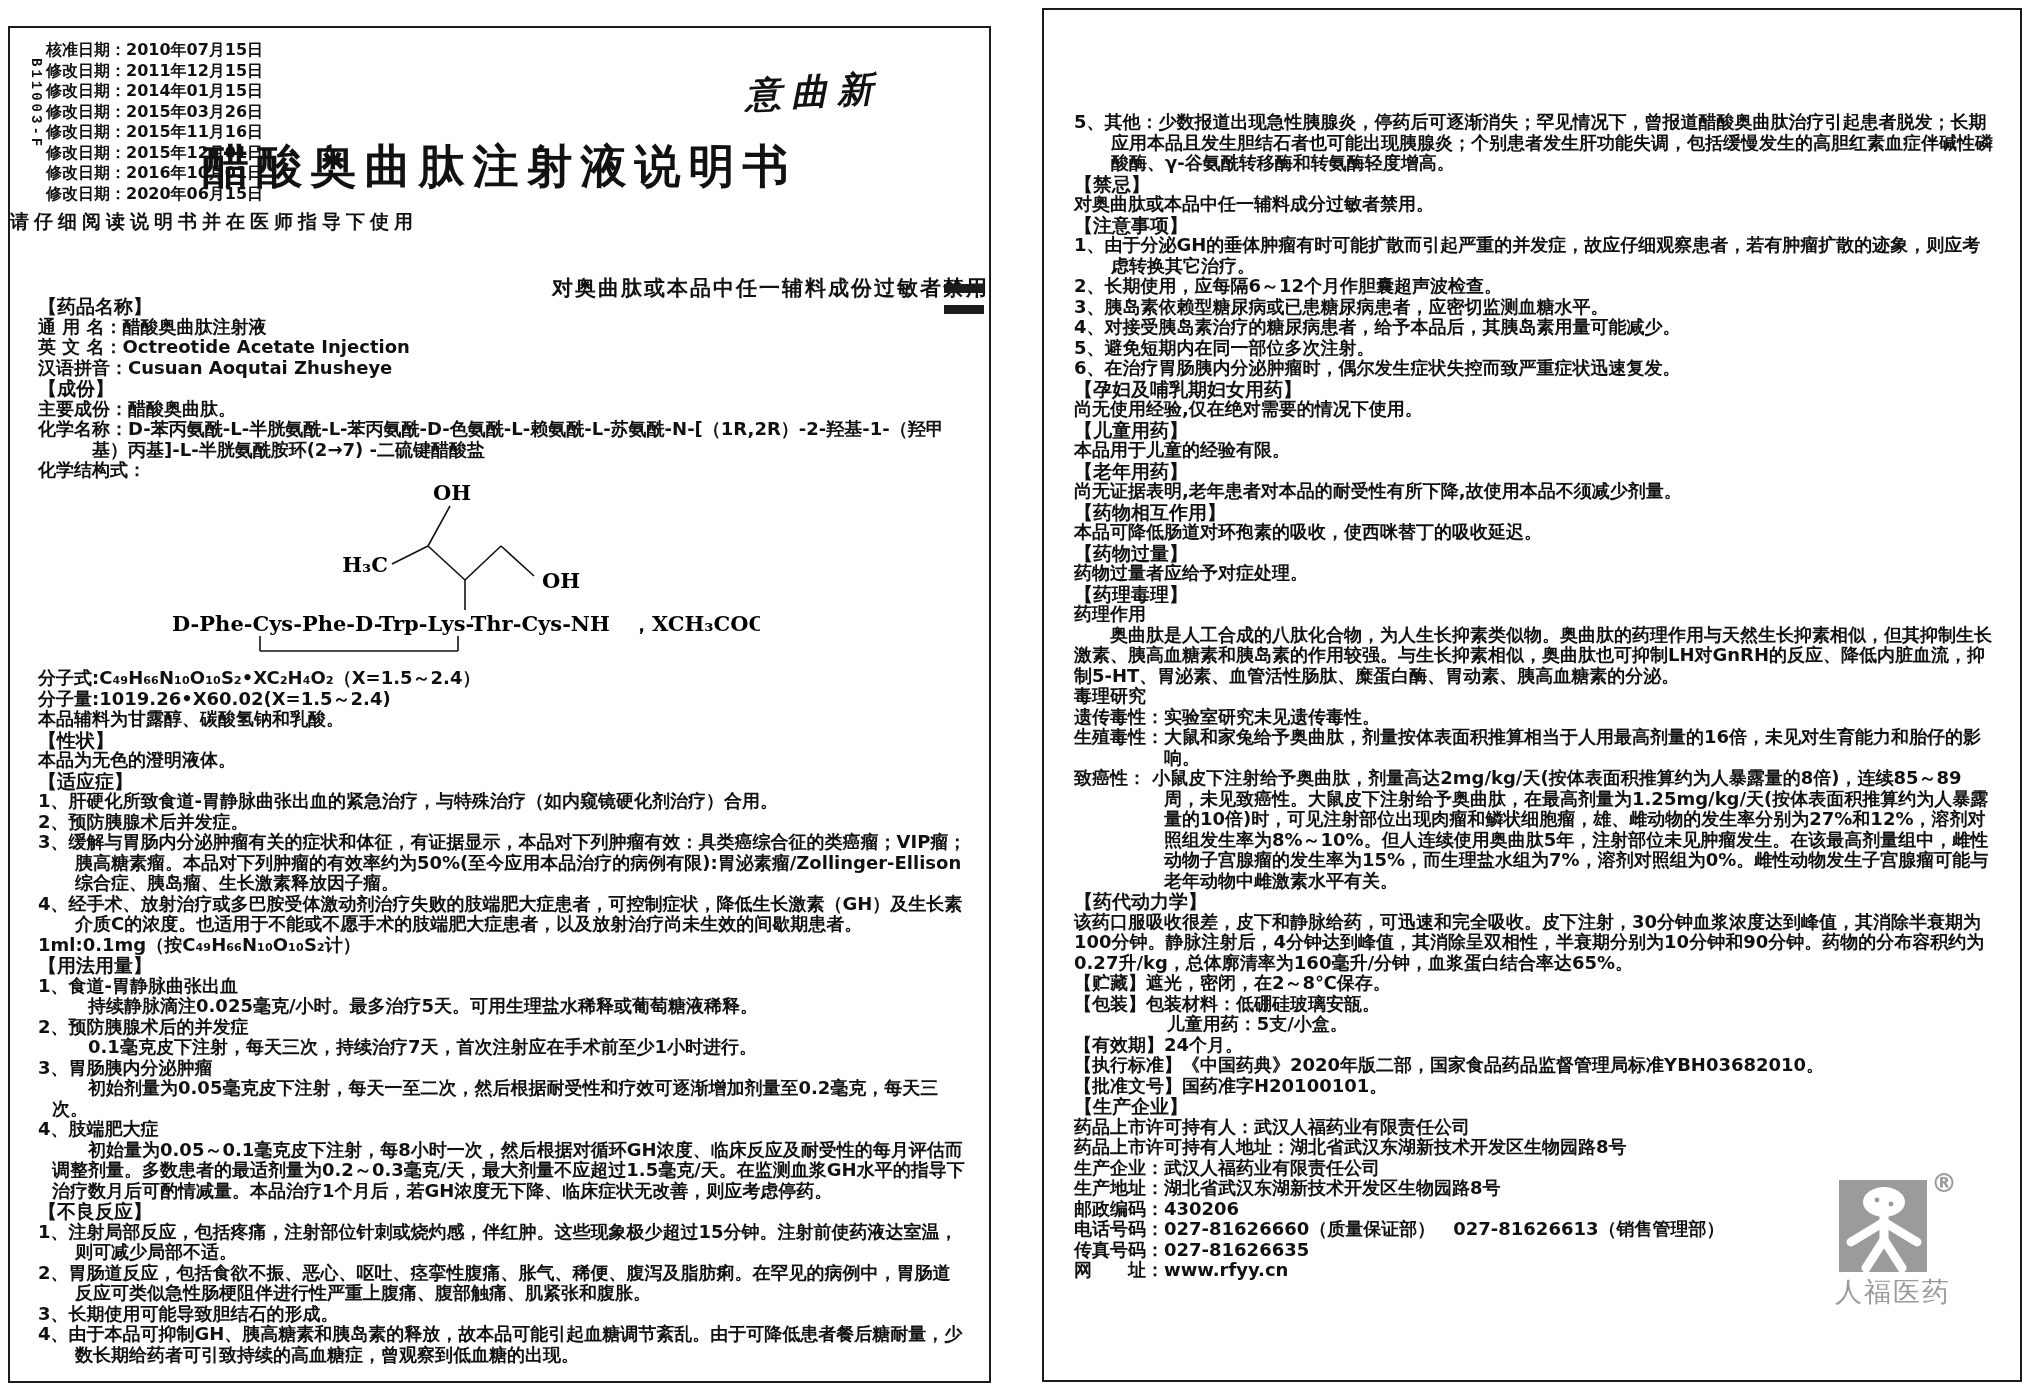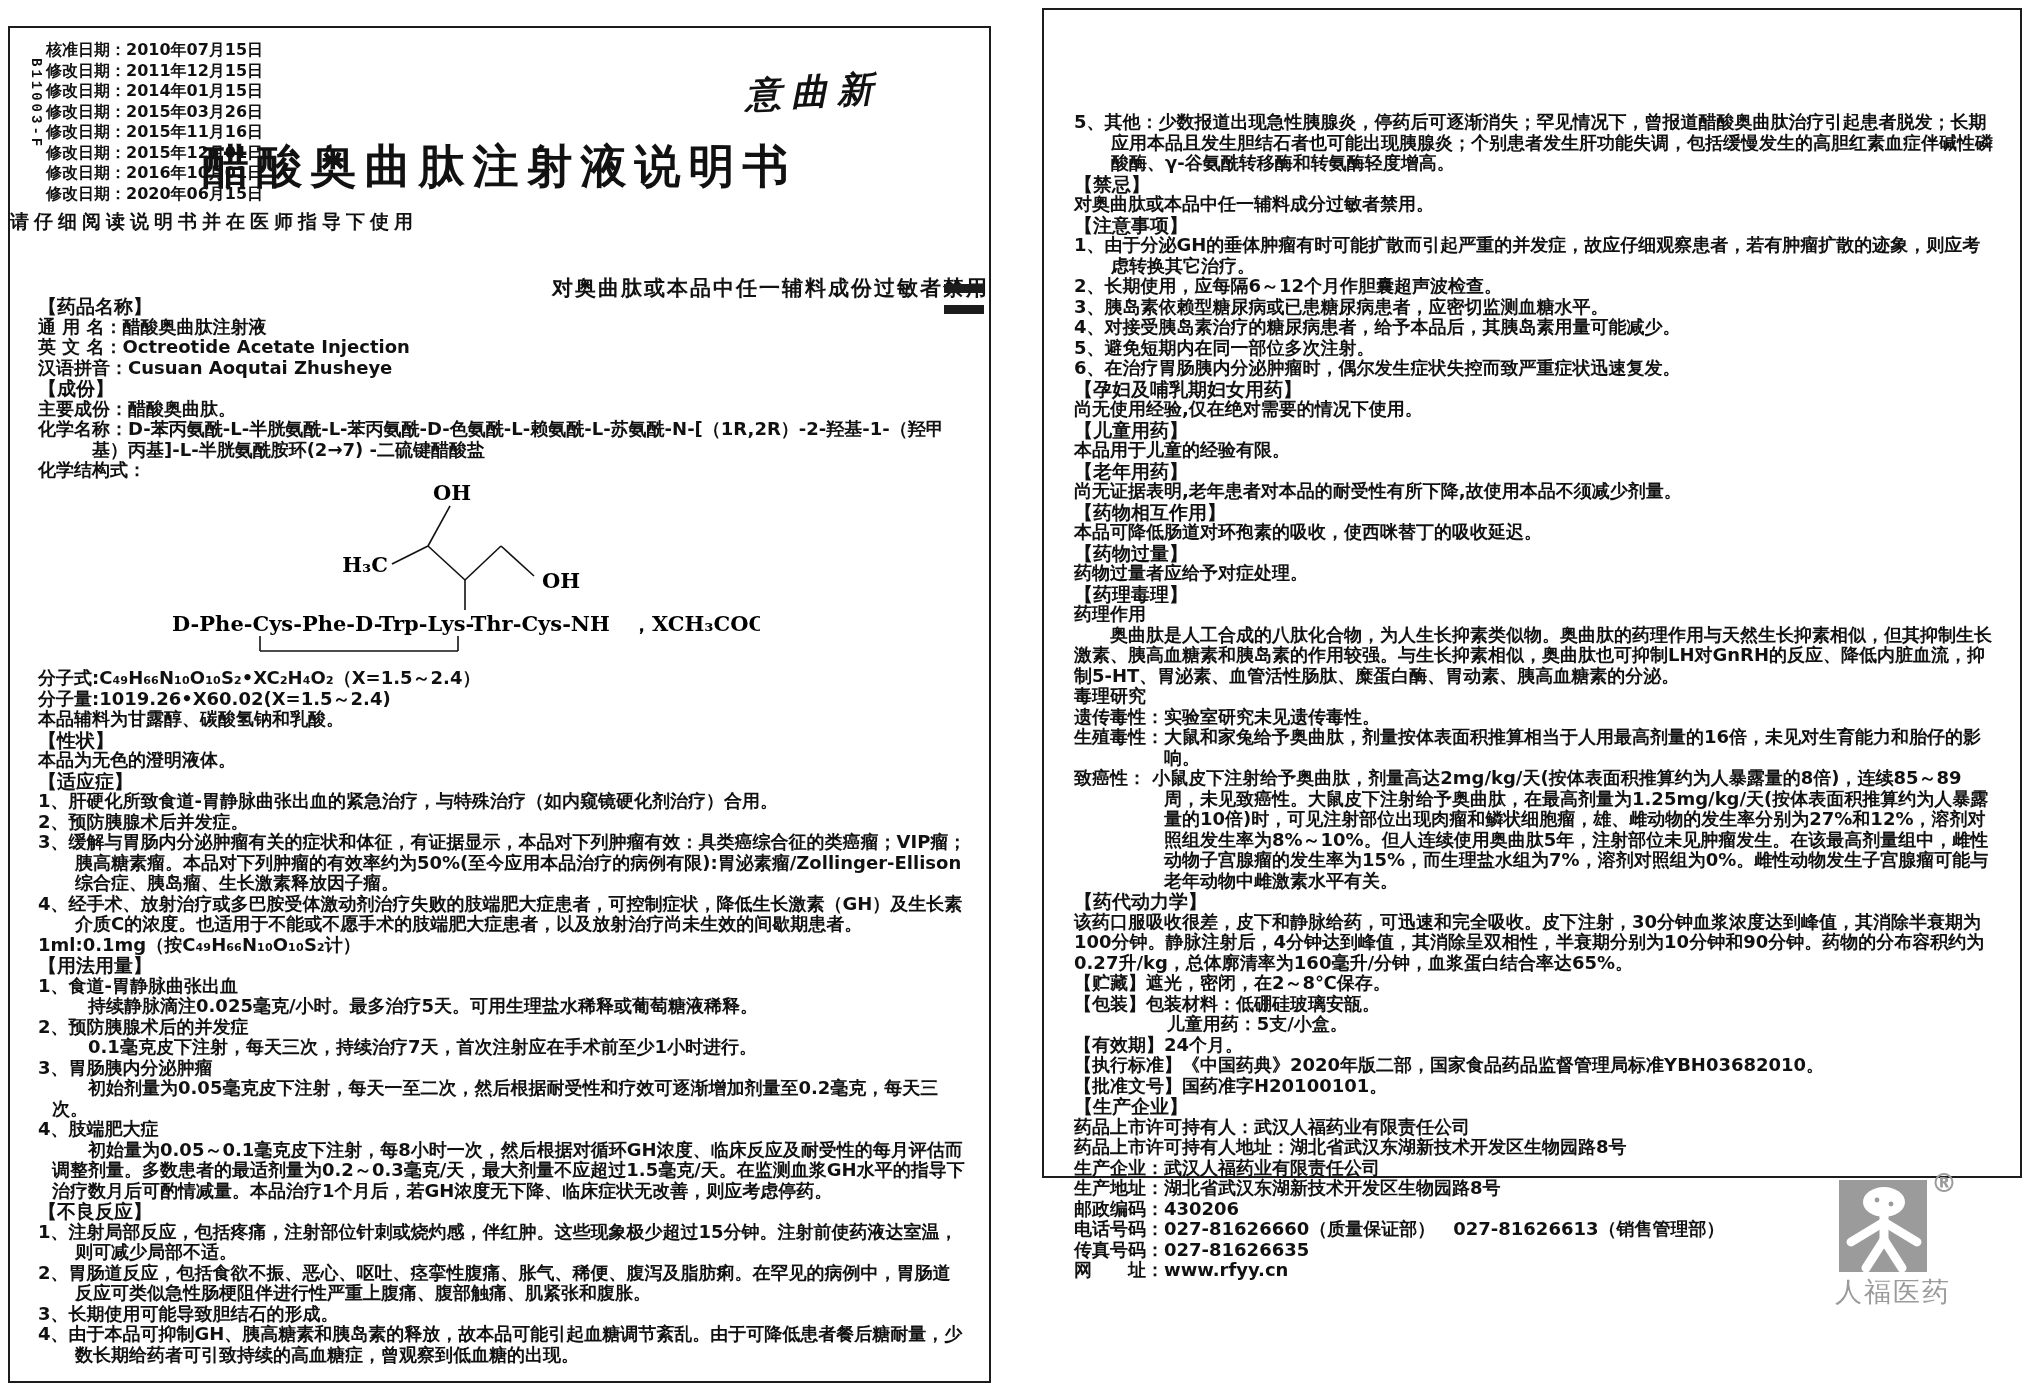--- a/index.html
+++ b/index.html
@@ -1,20 +1,20 @@
 <!DOCTYPE html>
 <html><head>
 <meta charset="utf-8">
 <style>
   html,body{margin:0;padding:0;background:#e8e8e8;}
   #canvas{position:relative;width:2029px;height:1386px;background:#ffffff;overflow:hidden;
           font-family:"DejaVu Sans",sans-serif;color:#111;}
   .page{position:absolute;background:#fff;border:2px solid #1c1c1c;box-sizing:border-box;}
   #page-left{left:8px;top:26px;width:983px;height:1357px;}
-  #page-right{left:1042px;top:8px;width:980px;height:1170px;}
+  #page-right{left:1042px;top:8px;width:980px;height:1374px;}
 
   
   .doc-code{position:absolute;left:34px;top:30px;transform:rotate(90deg);transform-origin:0 0;
             font-family:"Liberation Mono",monospace;font-weight:700;font-size:14px;letter-spacing:3px;white-space:nowrap;}
 
   
   .dates{position:absolute;left:36px;top:12px;font-weight:700;font-size:16px;line-height:19px;white-space:nowrap;}
 
   
   .brand{position:absolute;left:735px;top:40px;font-family:"DejaVu Serif",serif;font-weight:700;font-style:italic;

